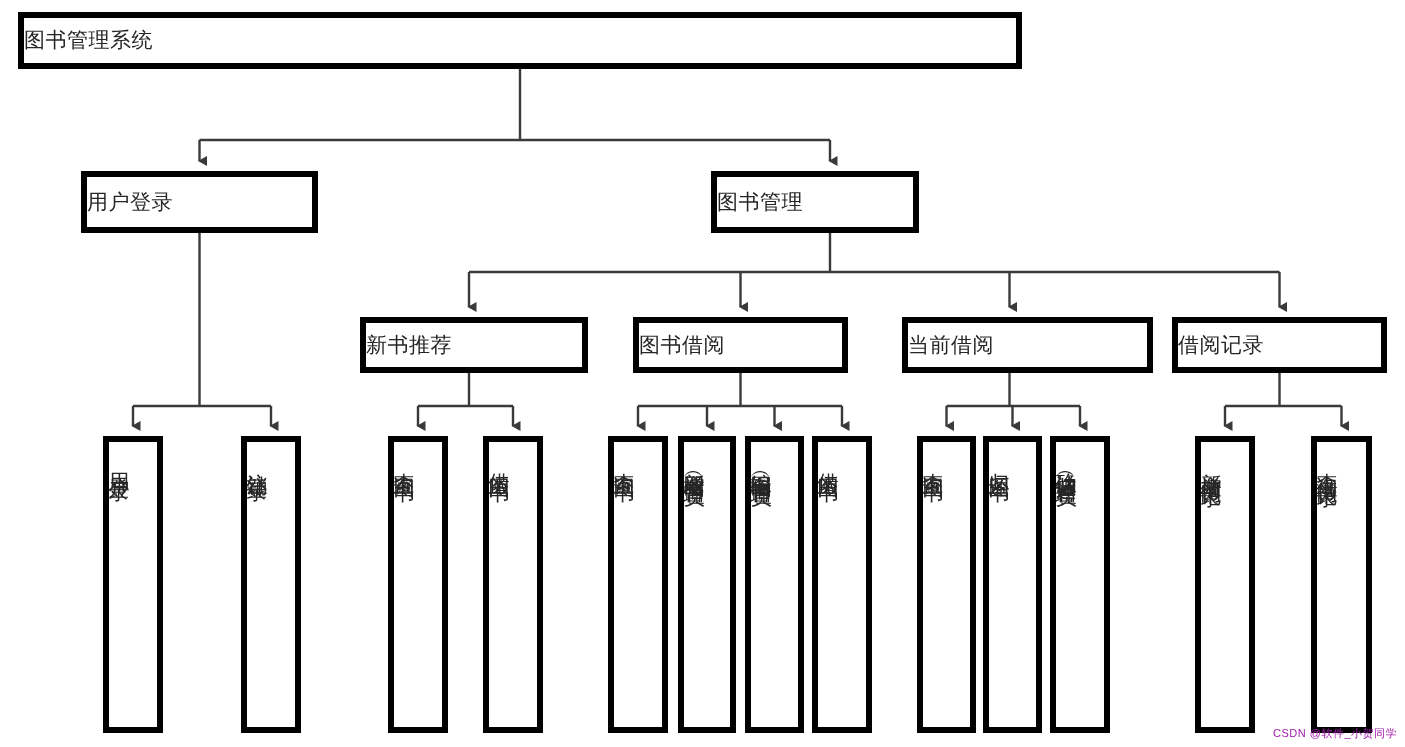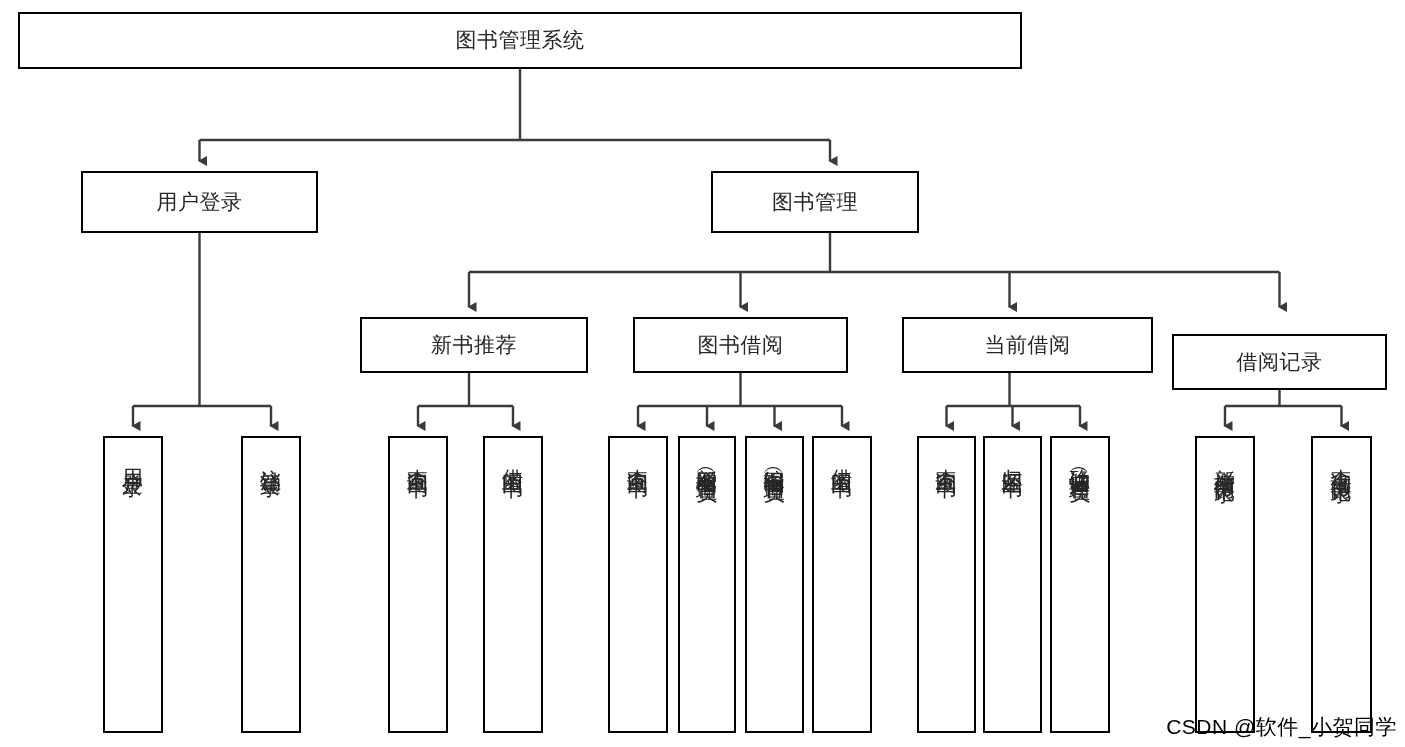--- a/index.html
+++ b/index.html
@@ -20,24 +20,24 @@
     left: 0;
     top: 0;
     width: 1405px;
     height: 747px;
     pointer-events: none;
   }
   .node {
     position: absolute;
     box-sizing: border-box;
     background: #ffffff;
-    border: 2px solid #000000;
+    border: 6px solid #000000;
     display: flex;
     align-items: center;
-    justify-content: center;
+    justify-content: flex-start;
     color: #262626;
   }
   .node .label {
     display: block;
     text-align: center;
     line-height: 1.18;
     letter-spacing: 0.5px;
   }
   .node.horiz .label {
     writing-mode: horizontal-tb;
@@ -54,22 +54,22 @@
     letter-spacing: 3px;
     line-height: 1;
   }
   .node.vert.long .label {
     letter-spacing: 2px;
   }
   .watermark {
     position: absolute;
     right: 8px;
     bottom: 6px;
-    font-size: 21px;
-    color: #000000;
+    font-size: 11px;
+    color: #a21caf;
     white-space: nowrap;
     letter-spacing: 0.5px;
   }
 </style>
 </head>
 <body>
 
 <div id="canvas">
 
   <svg class="links" viewBox="0 0 1405 747">
@@ -127,21 +127,21 @@
       </div>
       <div class="node horiz" style="left: 360px; top: 317px; width: 228px; height: 56px;">
         <span class="label">新书推荐</span>
       </div>
       <div class="node horiz" style="left: 633px; top: 317px; width: 215px; height: 56px;">
         <span class="label">图书借阅</span>
       </div>
       <div class="node horiz" style="left: 902px; top: 317px; width: 251px; height: 56px;">
         <span class="label">当前借阅</span>
       </div>
-      <div class="node horiz" style="left: 1172px; top: 317px; width: 215px; height: 56px; margin-top: 17px;">
+      <div class="node horiz" style="left: 1172px; top: 317px; width: 215px; height: 56px;">
         <span class="label">借阅记录</span>
       </div>
       <div class="node vert" style="left: 103px; top: 436px; width: 60px; height: 297px;">
         <span class="label">用户登录</span>
       </div>
       <div class="node vert" style="left: 241px; top: 436px; width: 60px; height: 297px;">
         <span class="label">注销登录</span>
       </div>
       <div class="node vert" style="left: 388px; top: 436px; width: 60px; height: 297px;">
         <span class="label">查询图书</span>

